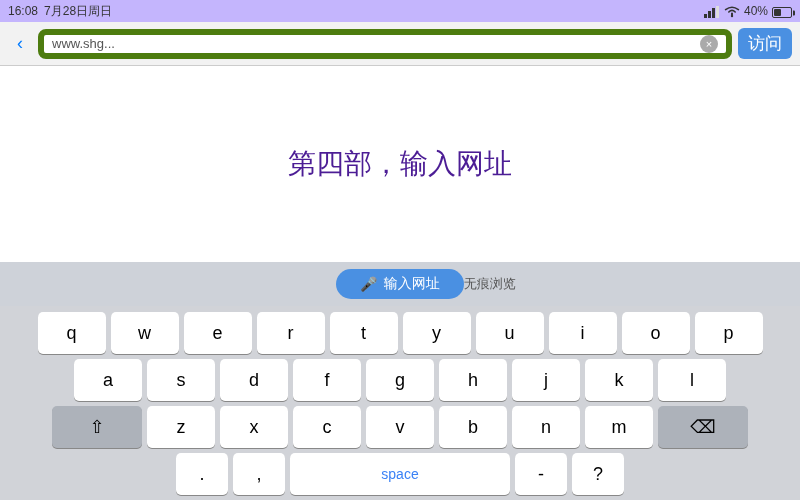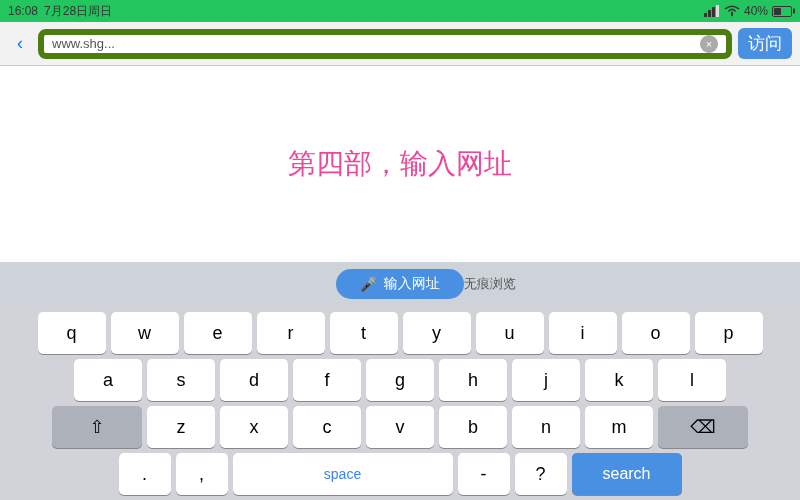--- a/index.html
+++ b/index.html
@@ -7,30 +7,30 @@
       width: 800px;
       height: 500px;
       overflow: hidden;
       font-family: -apple-system, "PingFang SC", "Helvetica Neue", sans-serif;
       background: #fff;
     }
 
     
     .status-bar {
       height: 22px;
-      background: #22c55e;
+      background: #c4b5fd;
       display: flex;
       align-items: center;
       justify-content: space-between;
       padding: 8px 8px;
       font-size: 12px;
       color: #333;
     }
     .status-left { display: flex; gap: 6px; align-items: center; }
-    .status-right { display: flex; gap: 4px; align-items: center; }
+    .status-right { display: flex; gap: 4px; align-items: flex-end; }
     .battery-icon {
       display: inline-block;
       width: 20px;
       height: 11px;
       border: 1.5px solid #333;
       border-radius: 2px;
       position: relative;
     }
     .battery-icon::after {
       content: '';
@@ -119,21 +119,21 @@
     .main-content {
       height: 196px;
       background: #fff;
       display: flex;
       flex-direction: column;
       align-items: center;
       justify-content: center;
     }
     .main-title {
       font-size: 28px;
-      color: #ec4899;
+      color: #4c1d95;
       font-weight: 400;
     }
 
     
     .keyboard-area {
       height: 238px;
       background: #d1d3d8;
     }
 
     
@@ -306,16 +306,15 @@
       <div class="key">m</div>
       <div class="key dark backspace wide">⌫</div>
     </div>
 
     <div class="key-row">
       <div class="key" style="max-width:52px;">.</div>
       <div class="key" style="max-width:52px;">,</div>
       <div class="key" style="flex:3; max-width:220px; font-size:14px; color:#3b82f6;">space</div>
       <div class="key" style="max-width:52px;">-</div>
       <div class="key" style="max-width:52px;">?</div>
-      <div class="key search-btn">search</div>
     </div>
   </div>
 </div>
 
 </body></html>

